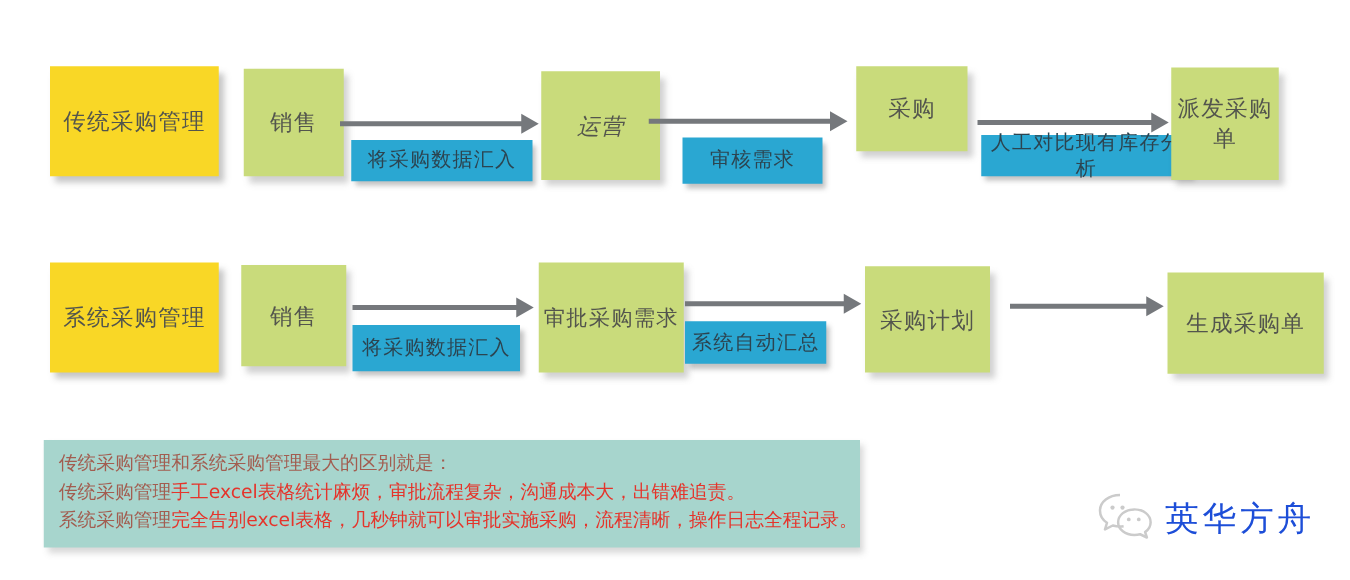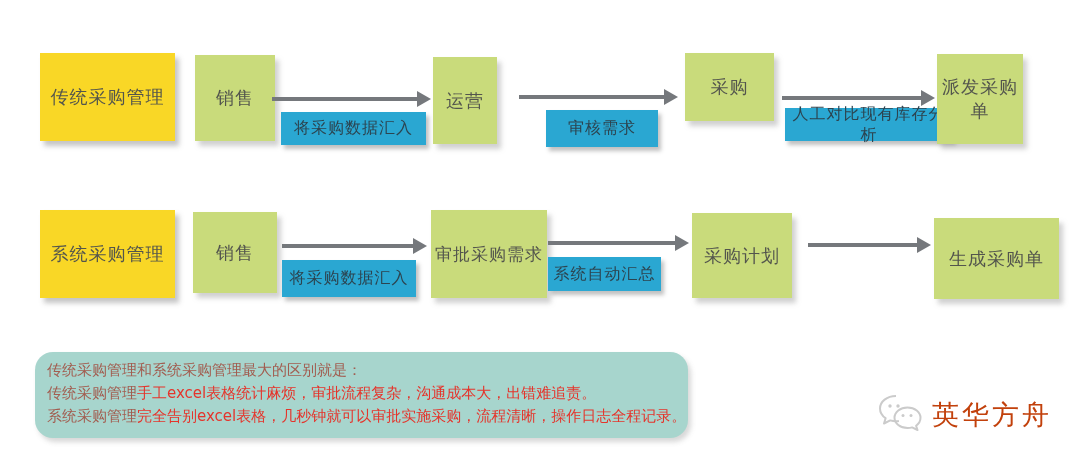--- a/index.html
+++ b/index.html
@@ -63,31 +63,30 @@
     top: 352px;
     width: 653px;
     height: 86px;
     background: #a7d5cd;
     box-shadow: 3px 4px 5px rgba(100,100,100,0.25);
     box-sizing: border-box;
     padding: 7px 0 0 12px;
     font-size: 15px;
     line-height: 23px;
     white-space: nowrap;
-    border-radius: 18px;
   }
   .note .maroon { color: #a25d50; }
   .note .red { color: #e5342b; }
   .watermark {
     position: absolute;
     left: 876px;
     top: 394px;
     display: flex;
     align-items: center;
-    color: #c2410c;
+    color: #1d4ed8;
   }
   .watermark .brand {
     font-size: 27px;
     letter-spacing: 3px;
     margin-left: 6px;
     text-shadow: 1px 1px 1px #ffffff;
   }
 </style>
 </head>
 <body>
@@ -95,21 +94,21 @@
 <div class="canvas">
 
   <div class="box cat" style="left:40px; top:53px; width:135px; height:88px;">传统采购管理</div>
 
   <div class="box step" style="left:195px; top:55px; width:80px; height:86px;">销售</div>
 
   <div class="arrow" style="left:272px; top:97px; width:146px;"></div>
 
   <div class="edge" style="left:281px; top:112px; width:145px; height:33px;">将采购数据汇入</div>
 
-  <div class="box step" style="left:433px; top:57px; width:64px; height:87px;">运营</div>
+  <div class="box step" style="left:433px; top:57px; width:95px; height:87px;font-style:italic;">运营</div>
 
   <div class="arrow" style="left:519px; top:95px; width:146px;"></div>
 
   <div class="edge" style="left:546px; top:110px; width:112px; height:37px;">审核需求</div>
 
   <div class="box step" style="left:685px; top:53px; width:89px; height:68px;">采购</div>
 
   <div class="arrow" style="left:782px; top:96px; width:140px;"></div>
 
   <div class="edge" style="left:785px; top:108px; width:168px; height:33px;">人工对比现有库存分析</div>

